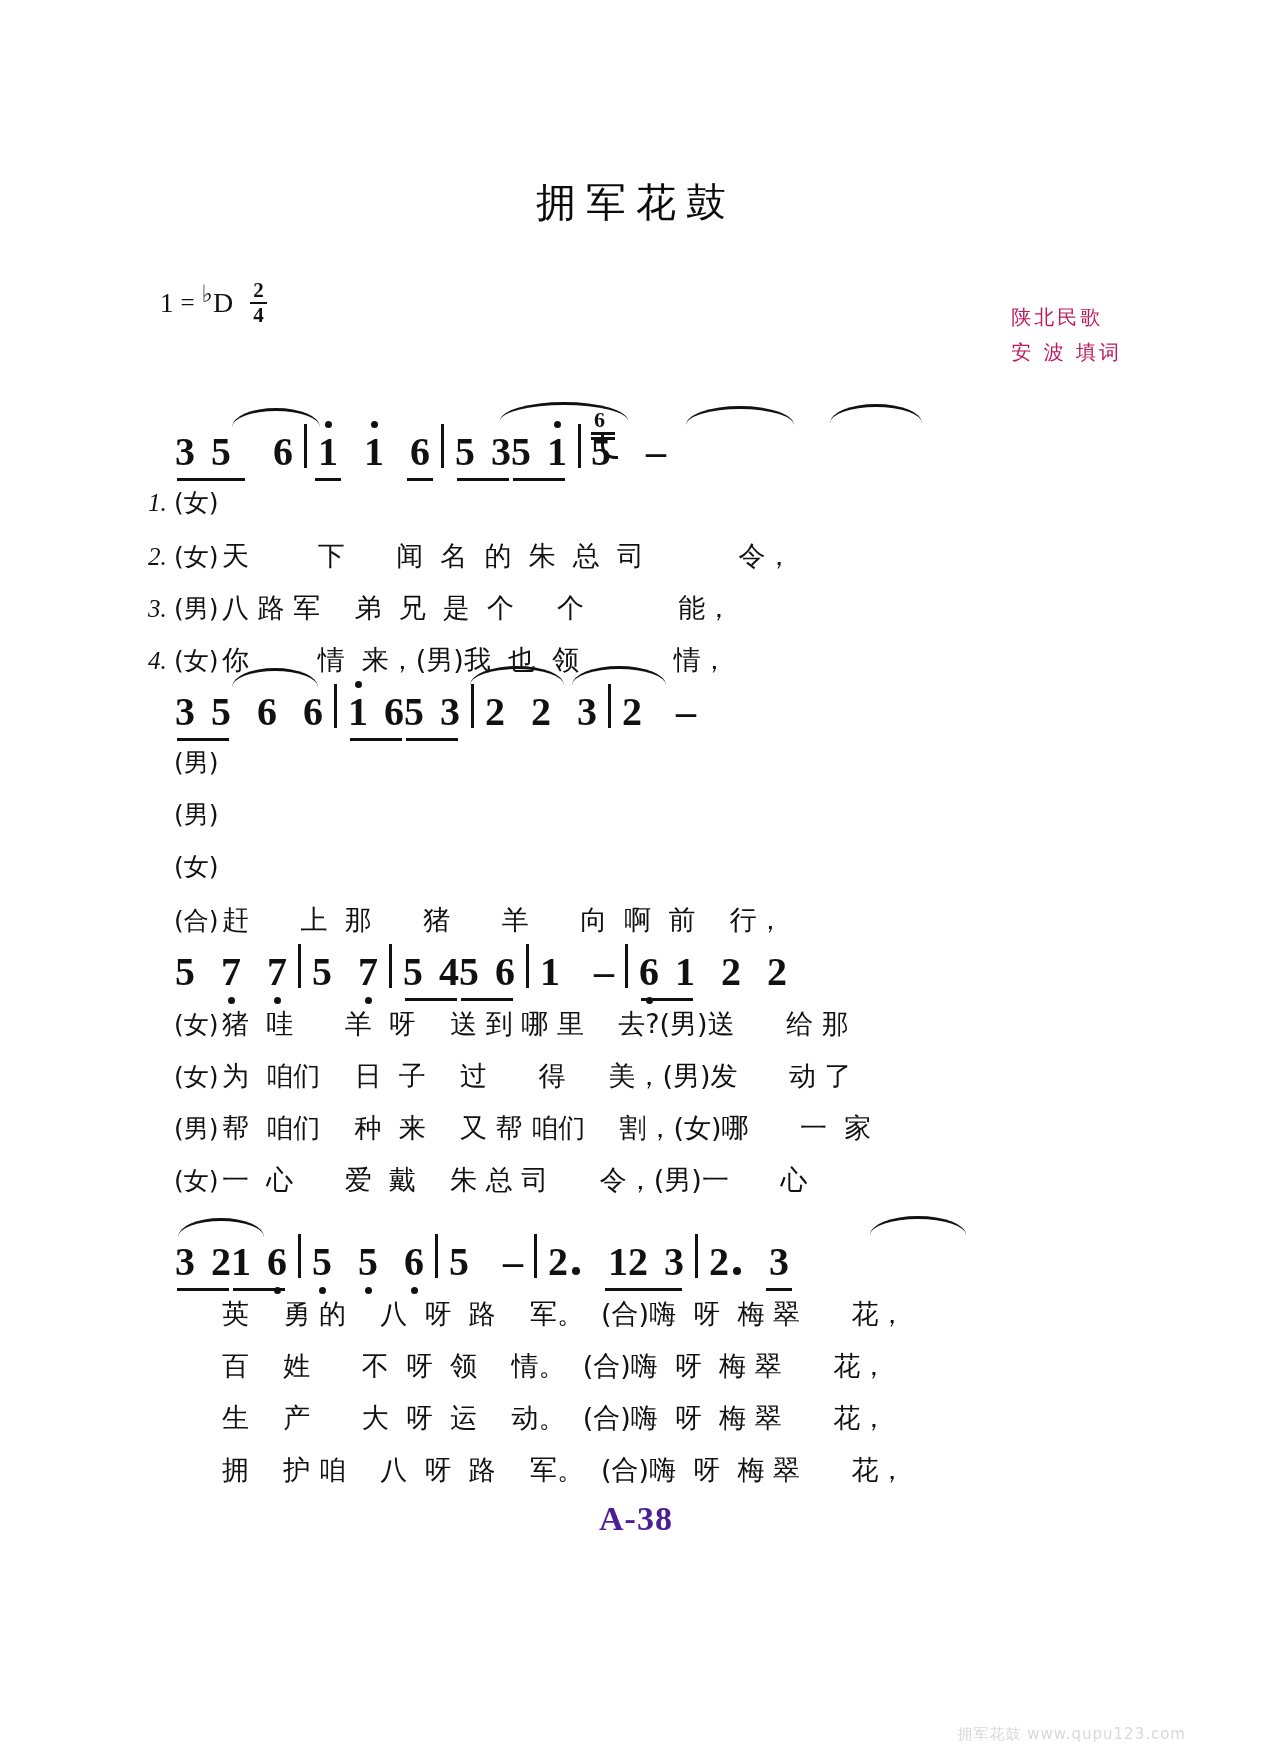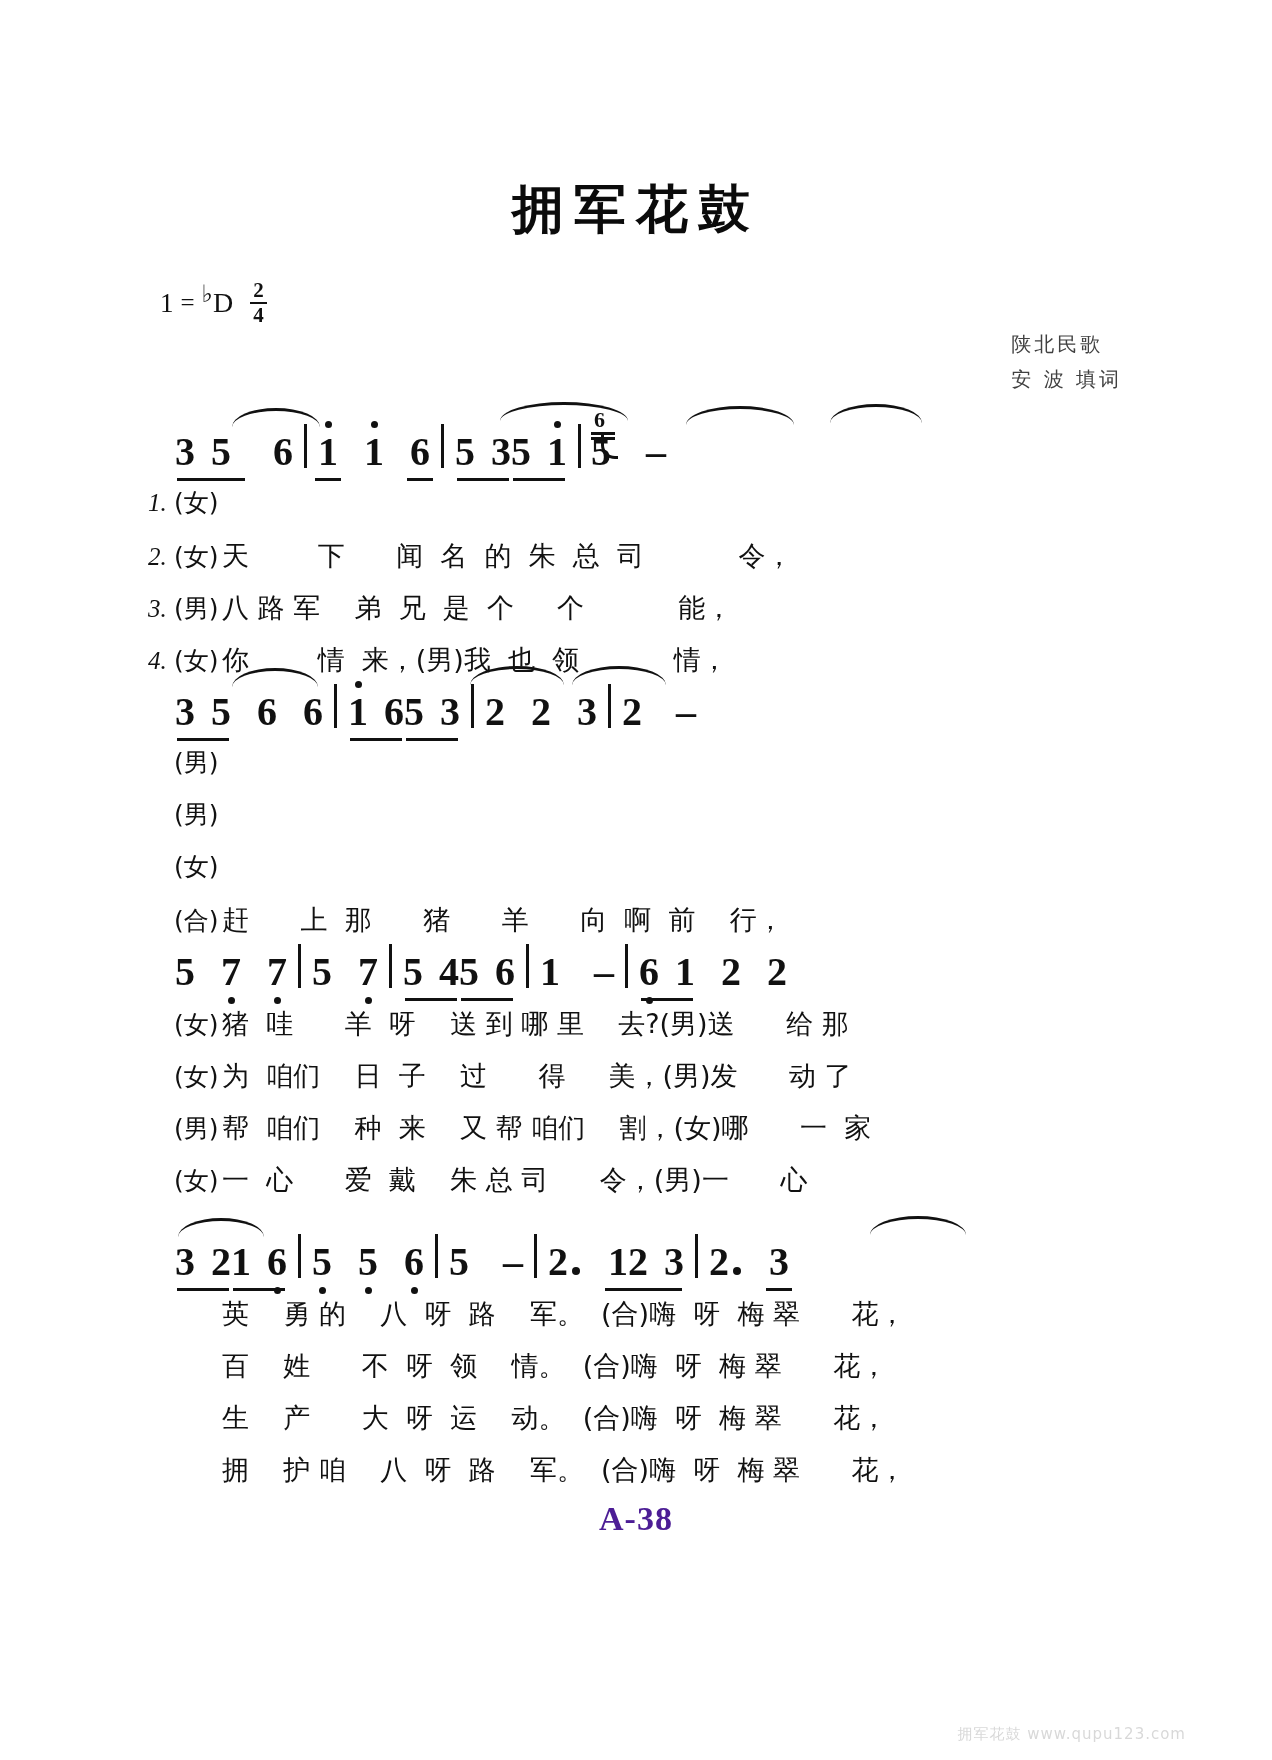--- a/index.html
+++ b/index.html
@@ -11,21 +11,21 @@
     position:relative;
     overflow:hidden;
   }
   .page{position:relative;width:1272px;height:1760px;}
 
   
   .title{
     position:absolute;top:175px;left:0;width:1272px;
     text-align:center;
     font-family:"DejaVu Sans", sans-serif;
-    font-size:52px;font-weight:700;
+    font-size:40px;font-weight:400;
     letter-spacing:10px;
     color:#0b0b0b;
   }
 
   
   .meta-left{position:absolute;left:160px;top:280px;width:320px;}
   .keyline{
     display:flex;align-items:center;gap:7px;
     font-size:27px;font-family:"Liberation Serif",serif;
   }
@@ -53,22 +53,21 @@
   .quarter-note .stem{
     position:absolute;left:8px;bottom:3px;width:2px;height:26px;background:#111;
   }
 
   .meta-right{
     position:absolute;right:150px;top:300px;
     text-align:left;
     font-family:"DejaVu Sans", sans-serif;
     font-size:20px;line-height:1.75;
     letter-spacing:3px;
-    color:#404040;
-    margin-top:27px;
+    color:#be185d;
   }
 
   
   .block{position:absolute;left:0;width:1272px;}
   .notes-row{
     position:relative;
     display:flex;align-items:flex-end;
     padding-left:175px;padding-right:110px;
     height:72px;
   }

